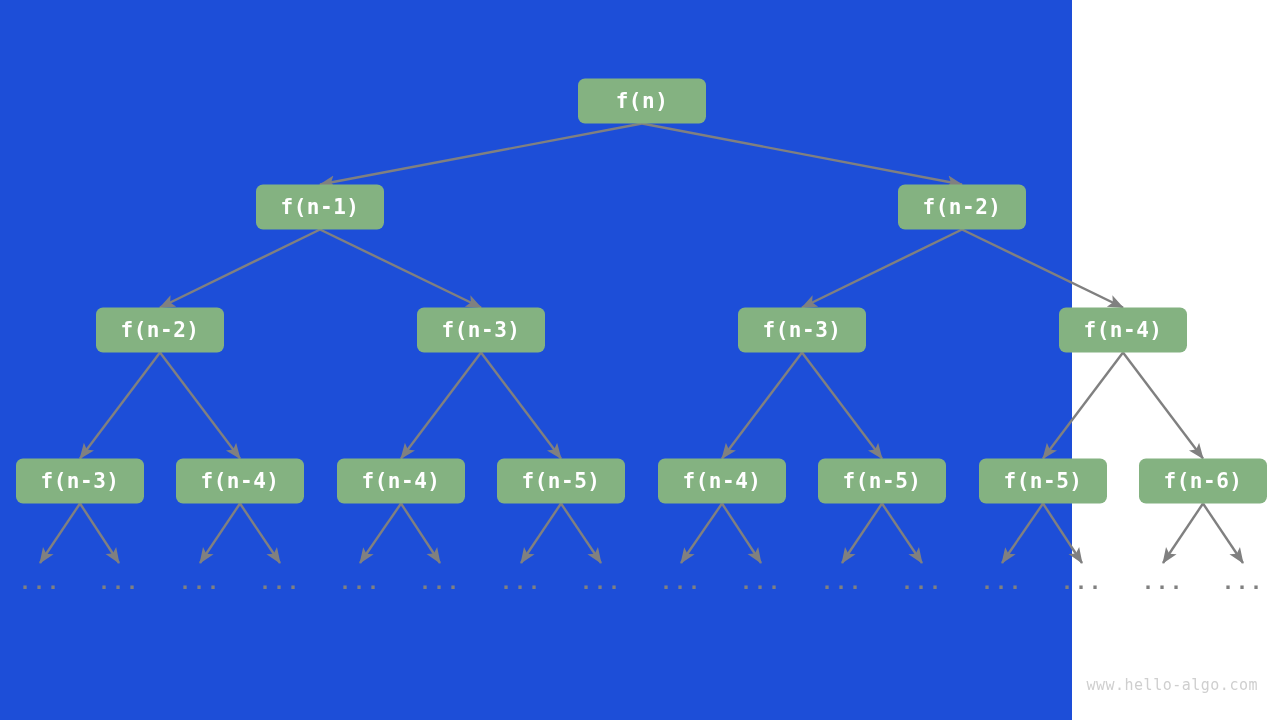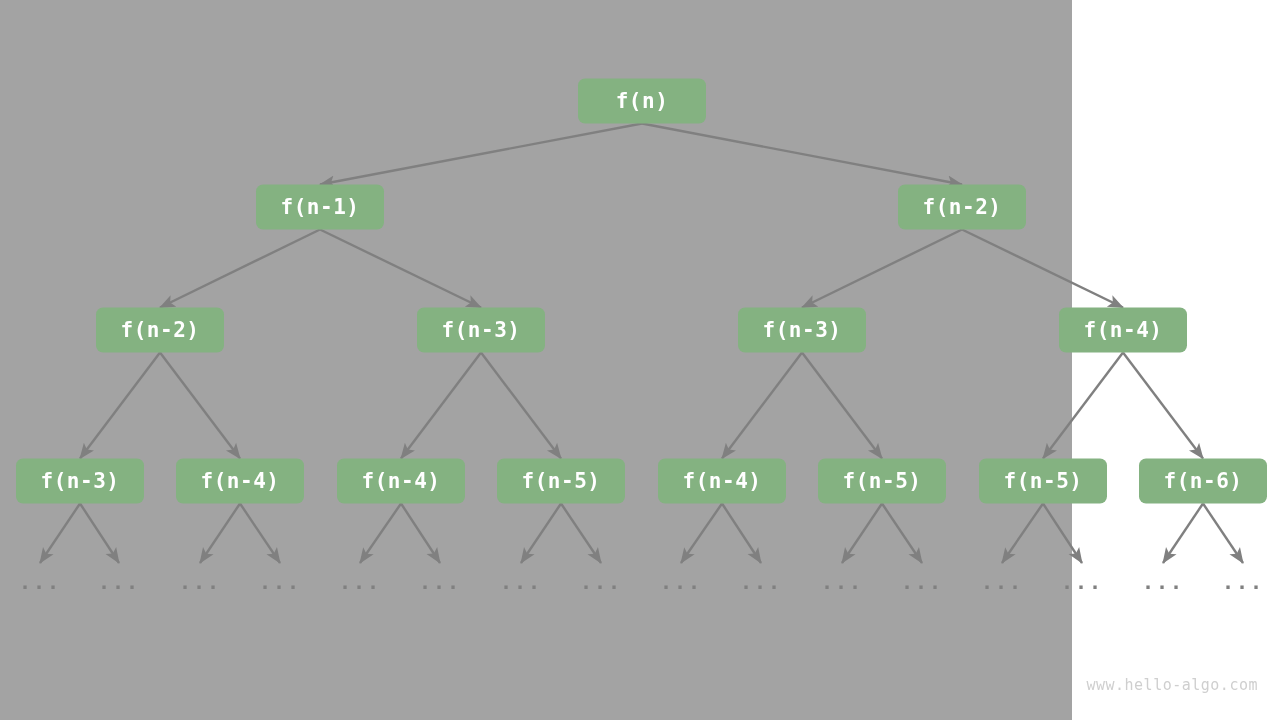--- a/index.html
+++ b/index.html
@@ -10,21 +10,21 @@
   body {
     width: 1280px;
     height: 720px;
     font-family: "DejaVu Sans Mono", monospace;
     overflow: hidden;
   }
   #stage {
     position: relative;
     width: 1072px;
     height: 720px;
-    background: #a3a3a3;
+    background: #1d4ed8;
   }
   #tree-svg {
     position: absolute;
     left: 0;
     top: 0;
     width: 1280px;
     height: 720px;
     display: block;
   }
   .node-rect {

